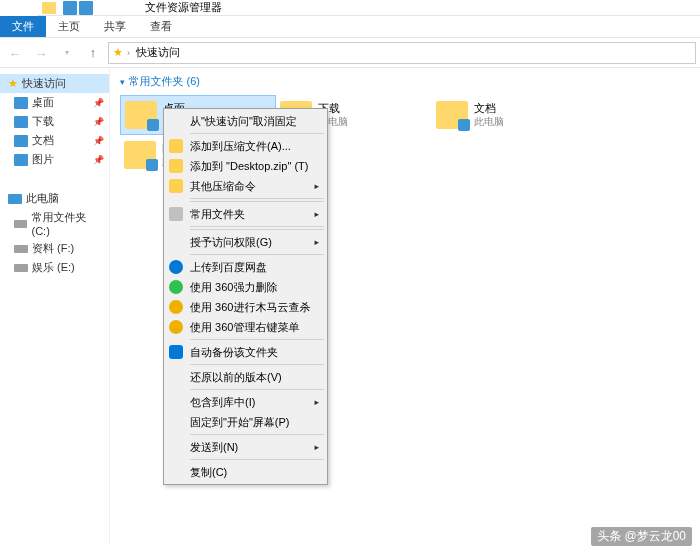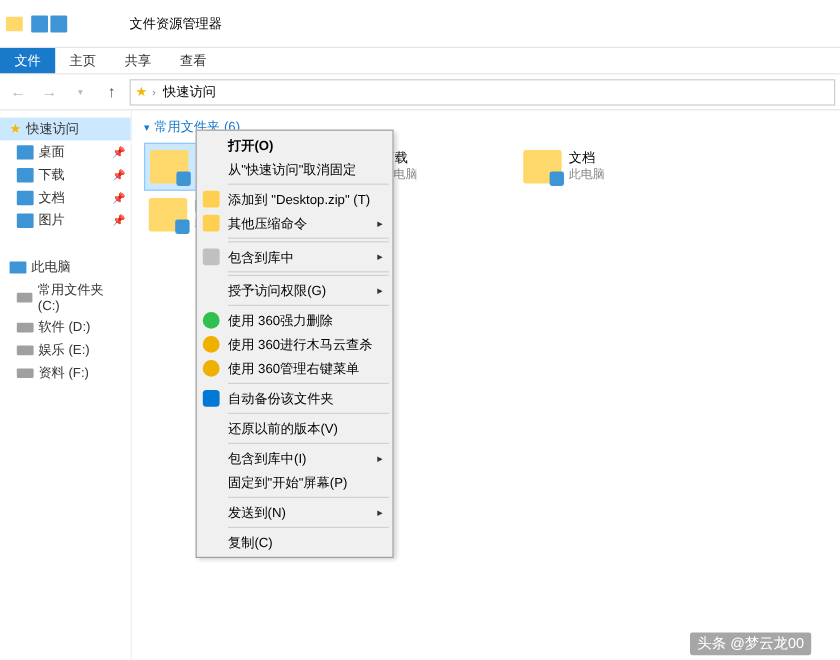--- a/index.html
+++ b/index.html
@@ -1,19 +1,19 @@
 <!DOCTYPE html>
 <html><head>
 <meta charset="utf-8">
 <style>
 * { margin: 0; padding: 0; box-sizing: border-box; font-family: "Microsoft YaHei", "Segoe UI", sans-serif; font-size: 11px; }
 body { background: #fff; width: 700px; height: 550px; overflow: hidden; position: relative; }
 
 
-.titlebar { height: 40px; background: #fff; display: flex; align-items: center; border-bottom: 1px solid #e5e5e5; }
+.titlebar { height: 16px; background: #fff; display: flex; align-items: center; border-bottom: 1px solid #e5e5e5; margin-left: 37px; }
 .titlebar-icons { display: flex; gap: 2px; padding: 0 4px; align-items: center; }
 .titlebar-icons .ico { width: 16px; height: 16px; display: flex; align-items: center; justify-content: center; }
 .folder-ico { width: 14px; height: 12px; background: #ffd86b; border-radius: 1px; }
 .title-text { margin-left: 48px; color: #000; font-size: 11px; }
 .qat { display:flex; gap:2px; margin-left:4px; }
 .qat span { width:14px; height:14px; background:#3d95d6; border-radius:1px; }
 
 
 .ribbon { height: 22px; display: flex; align-items: stretch; border-bottom: 1px solid #e5e5e5; }
 .ribbon-tab { padding: 0 12px; display: flex; align-items: center; color: #333; }
@@ -70,21 +70,21 @@
 .ci-zip { background:#ffd050; border-radius:2px; }
 .ci-pdf { background:#e03030; border-radius:2px; color:#fff; font-size:8px; }
 .ci-disk { background:#0078d4; border-radius:50%; }
 .ci-360a { background:#30c050; border-radius:50%; }
 .ci-360b { background:#f0b000; border-radius:50%; }
 .ci-cloud { background:#0078d4; border-radius:3px; }
 .ci-shred { background:#888; border-radius:2px; }
 .ci-tool { background:#c0c0c0; border-radius:2px; }
 
 
-.watermark { position: absolute; right: 24px; bottom: 4px; color: #fff; background: rgba(0,0,0,.35); padding: 1px 6px; border-radius: 2px; font-size: 12px; }
+.watermark { position: absolute; right: 8px; bottom: 4px; color: #fff; background: rgba(0,0,0,.35); padding: 1px 6px; border-radius: 2px; font-size: 12px; }
 </style>
 </head>
 <body>
 
 <div class="titlebar">
   <div class="titlebar-icons">
     <span class="ico">
         <span class="folder-ico"></span>
       </span>
     <span class="qat">
@@ -154,29 +154,25 @@
     <div class="side-item root">
         <span class="side-ico ico-pc"></span>
         <span>此电脑</span>
       </div>
     <div class="side-item">
         <span class="side-ico ico-drive"></span>
         <span>常用文件夹 (C:)</span>
       </div>
     <div class="side-item">
         <span class="side-ico ico-drive"></span>
-        <span>软件 (D:)</span>
+        <span>资料 (F:)</span>
       </div>
     <div class="side-item">
         <span class="side-ico ico-drive"></span>
         <span>娱乐 (E:)</span>
-      </div>
-    <div class="side-item">
-        <span class="side-ico ico-drive"></span>
-        <span>资料 (F:)</span>
       </div>
     <div class="side-group-gap"></div>
   </div>
 
   <div class="content">
     <div class="group-hdr">
       <span class="chev">▾</span>
       <span>常用文件夹 (6)</span>
     </div>
     <div class="items">
@@ -206,46 +202,53 @@
         <span class="item-txt">
             <span>图片</span>
             <span class="loc">此电脑</span>
           </span>
       </div>
     </div>
   </div>
 </div>
 
 <div class="ctxmenu">
-  <div class="ctx-item bold">打开(O)</div>
   <div class="ctx-item">从"快速访问"取消固定</div>
   <div class="ctx-sep"></div>
+  <div class="ctx-item">
+      <span class="ctx-ico ci-zip"></span>
+      <span>添加到压缩文件(A)...</span>
+    </div>
   <div class="ctx-item">
       <span class="ctx-ico ci-zip"></span>
       <span>添加到 "Desktop.zip" (T)</span>
     </div>
   <div class="ctx-item">
       <span class="ctx-ico ci-zip"></span>
       <span>其他压缩命令</span>
       <span class="sub">▸</span>
     </div>
   <div class="ctx-sep"></div>
   <div class="ctx-sep"></div>
   <div class="ctx-item">
       <span class="ctx-ico ci-tool"></span>
-      <span>包含到库中</span>
+      <span>常用文件夹</span>
       <span class="sub">▸</span>
     </div>
   <div class="ctx-sep"></div>
   <div class="ctx-sep"></div>
   <div class="ctx-item">
       <span>授予访问权限(G)</span>
       <span class="sub">▸</span>
     </div>
   <div class="ctx-sep"></div>
+  <div class="ctx-item">
+      <span class="ctx-ico ci-disk"></span>
+      <span>上传到百度网盘</span>
+    </div>
   <div class="ctx-item">
       <span class="ctx-ico ci-360a"></span>
       <span>使用 360强力删除</span>
     </div>
   <div class="ctx-item">
       <span class="ctx-ico ci-360b"></span>
       <span>使用 360进行木马云查杀</span>
     </div>
   <div class="ctx-item">
       <span class="ctx-ico ci-360b"></span>

